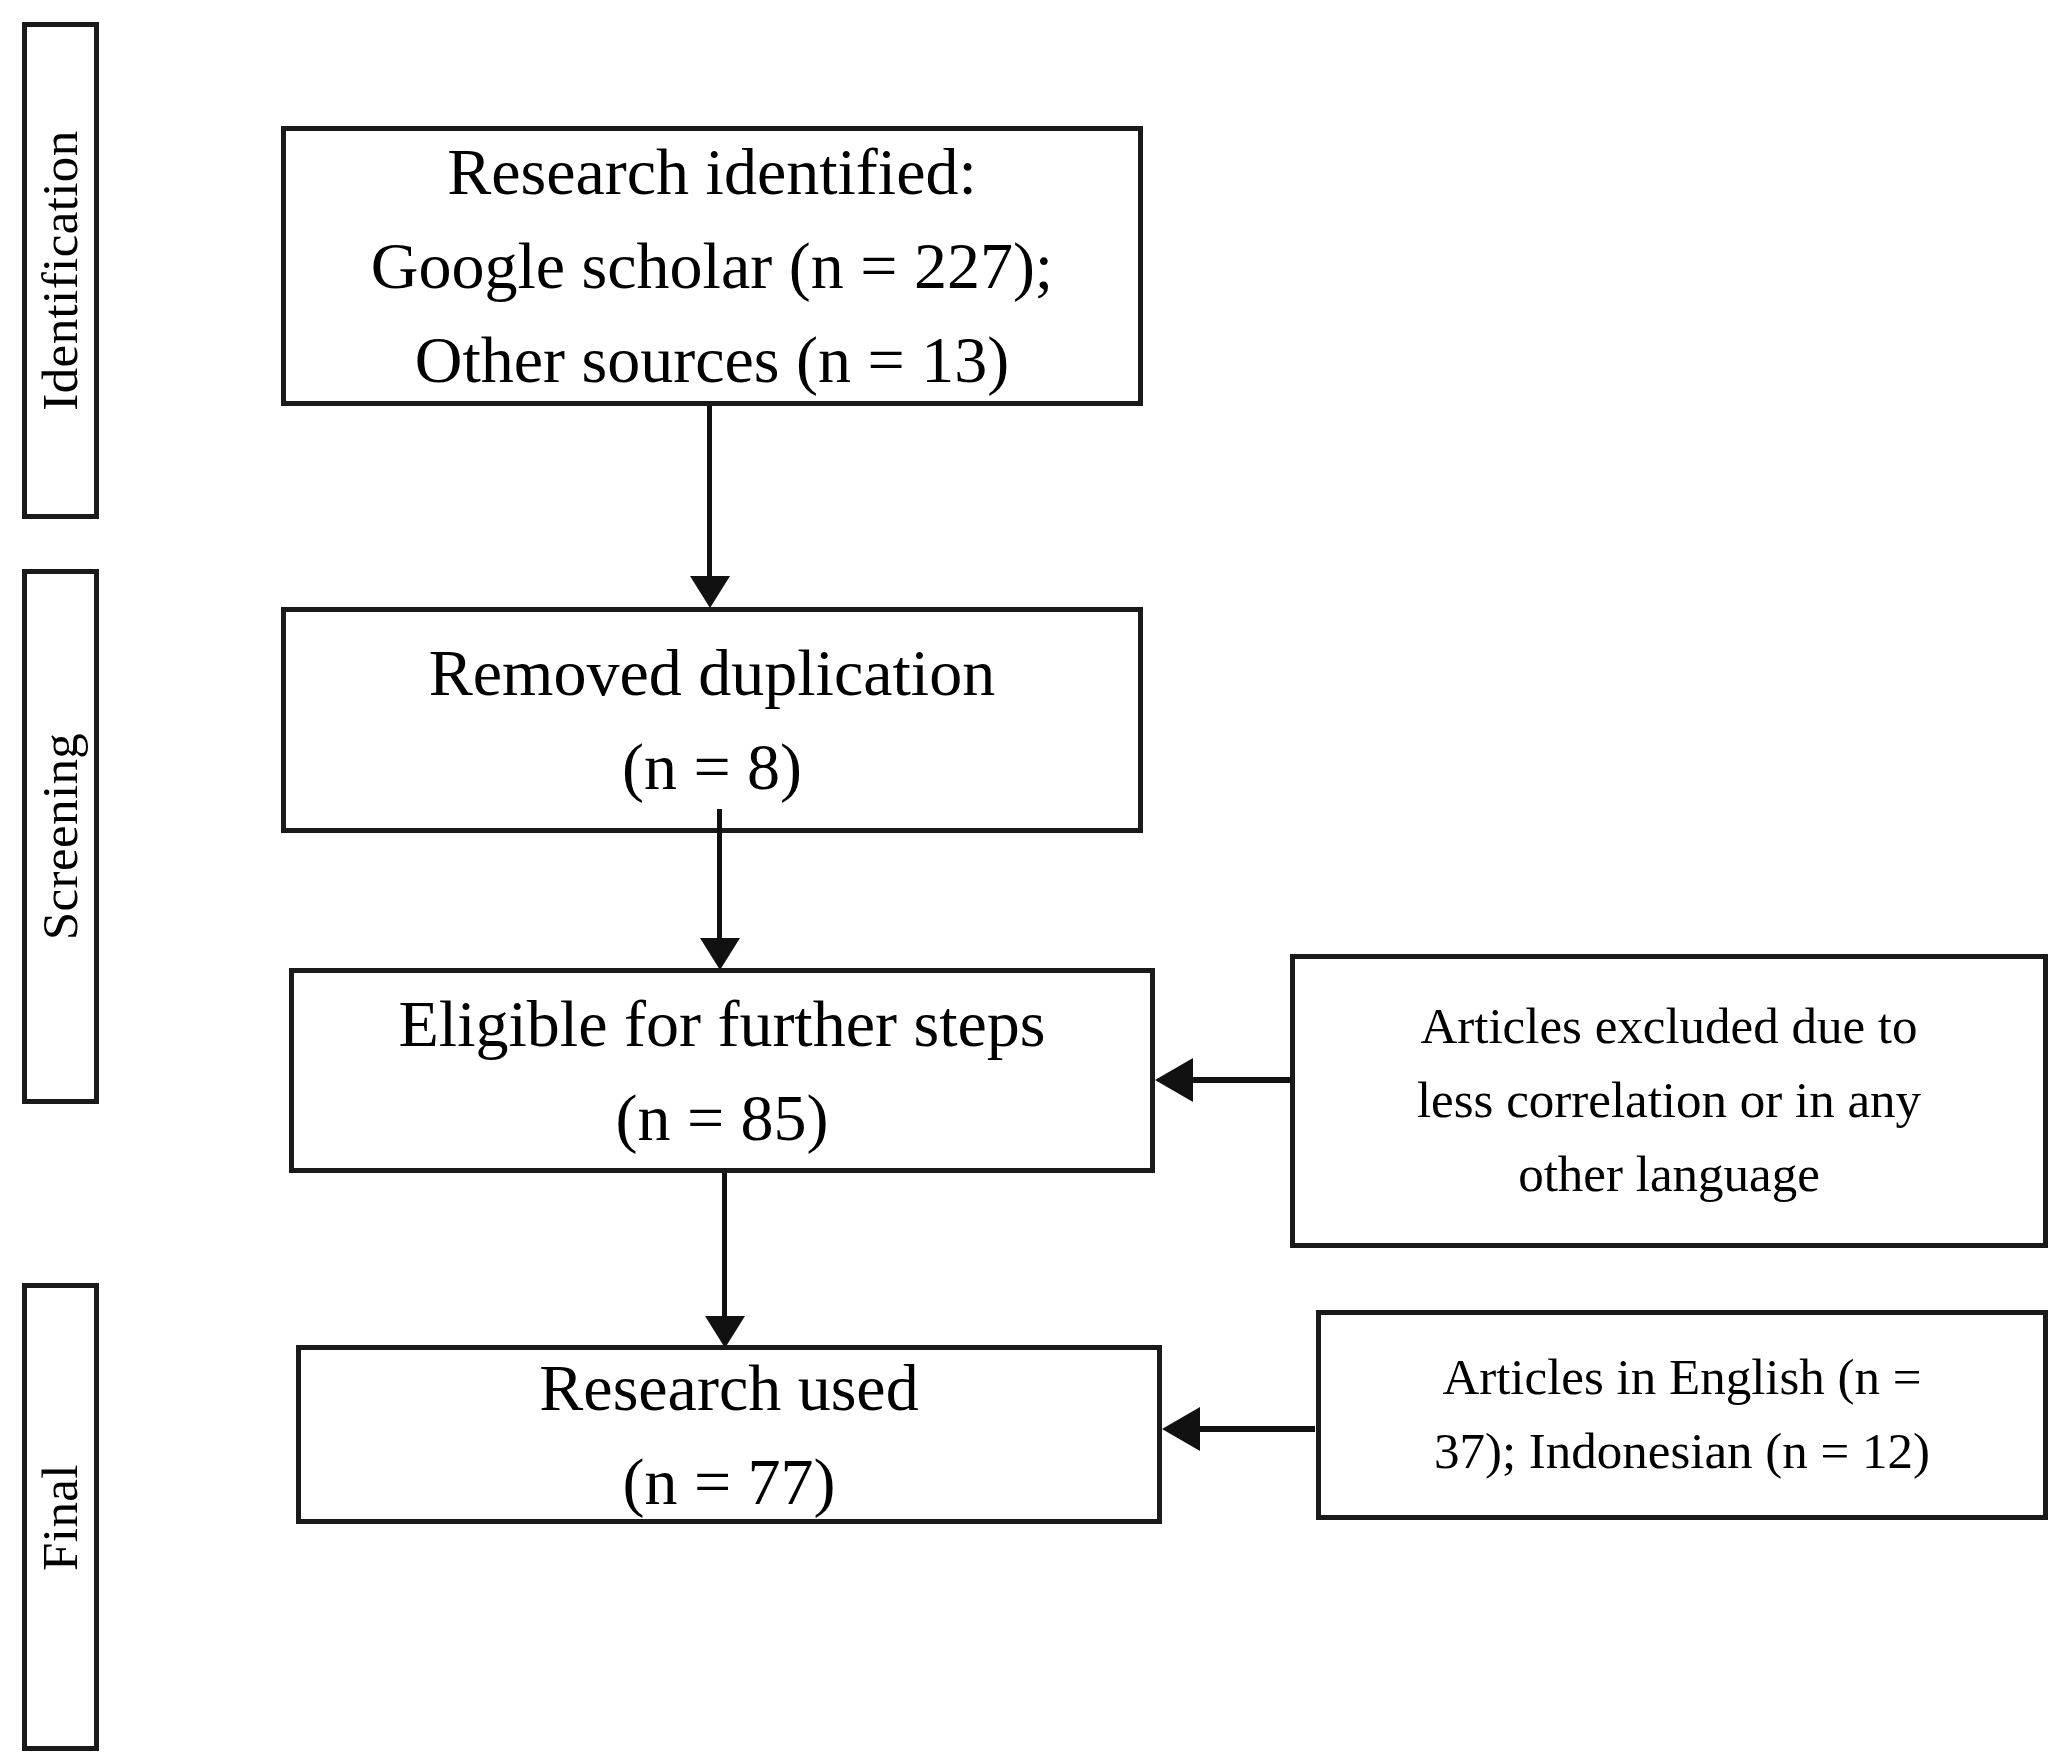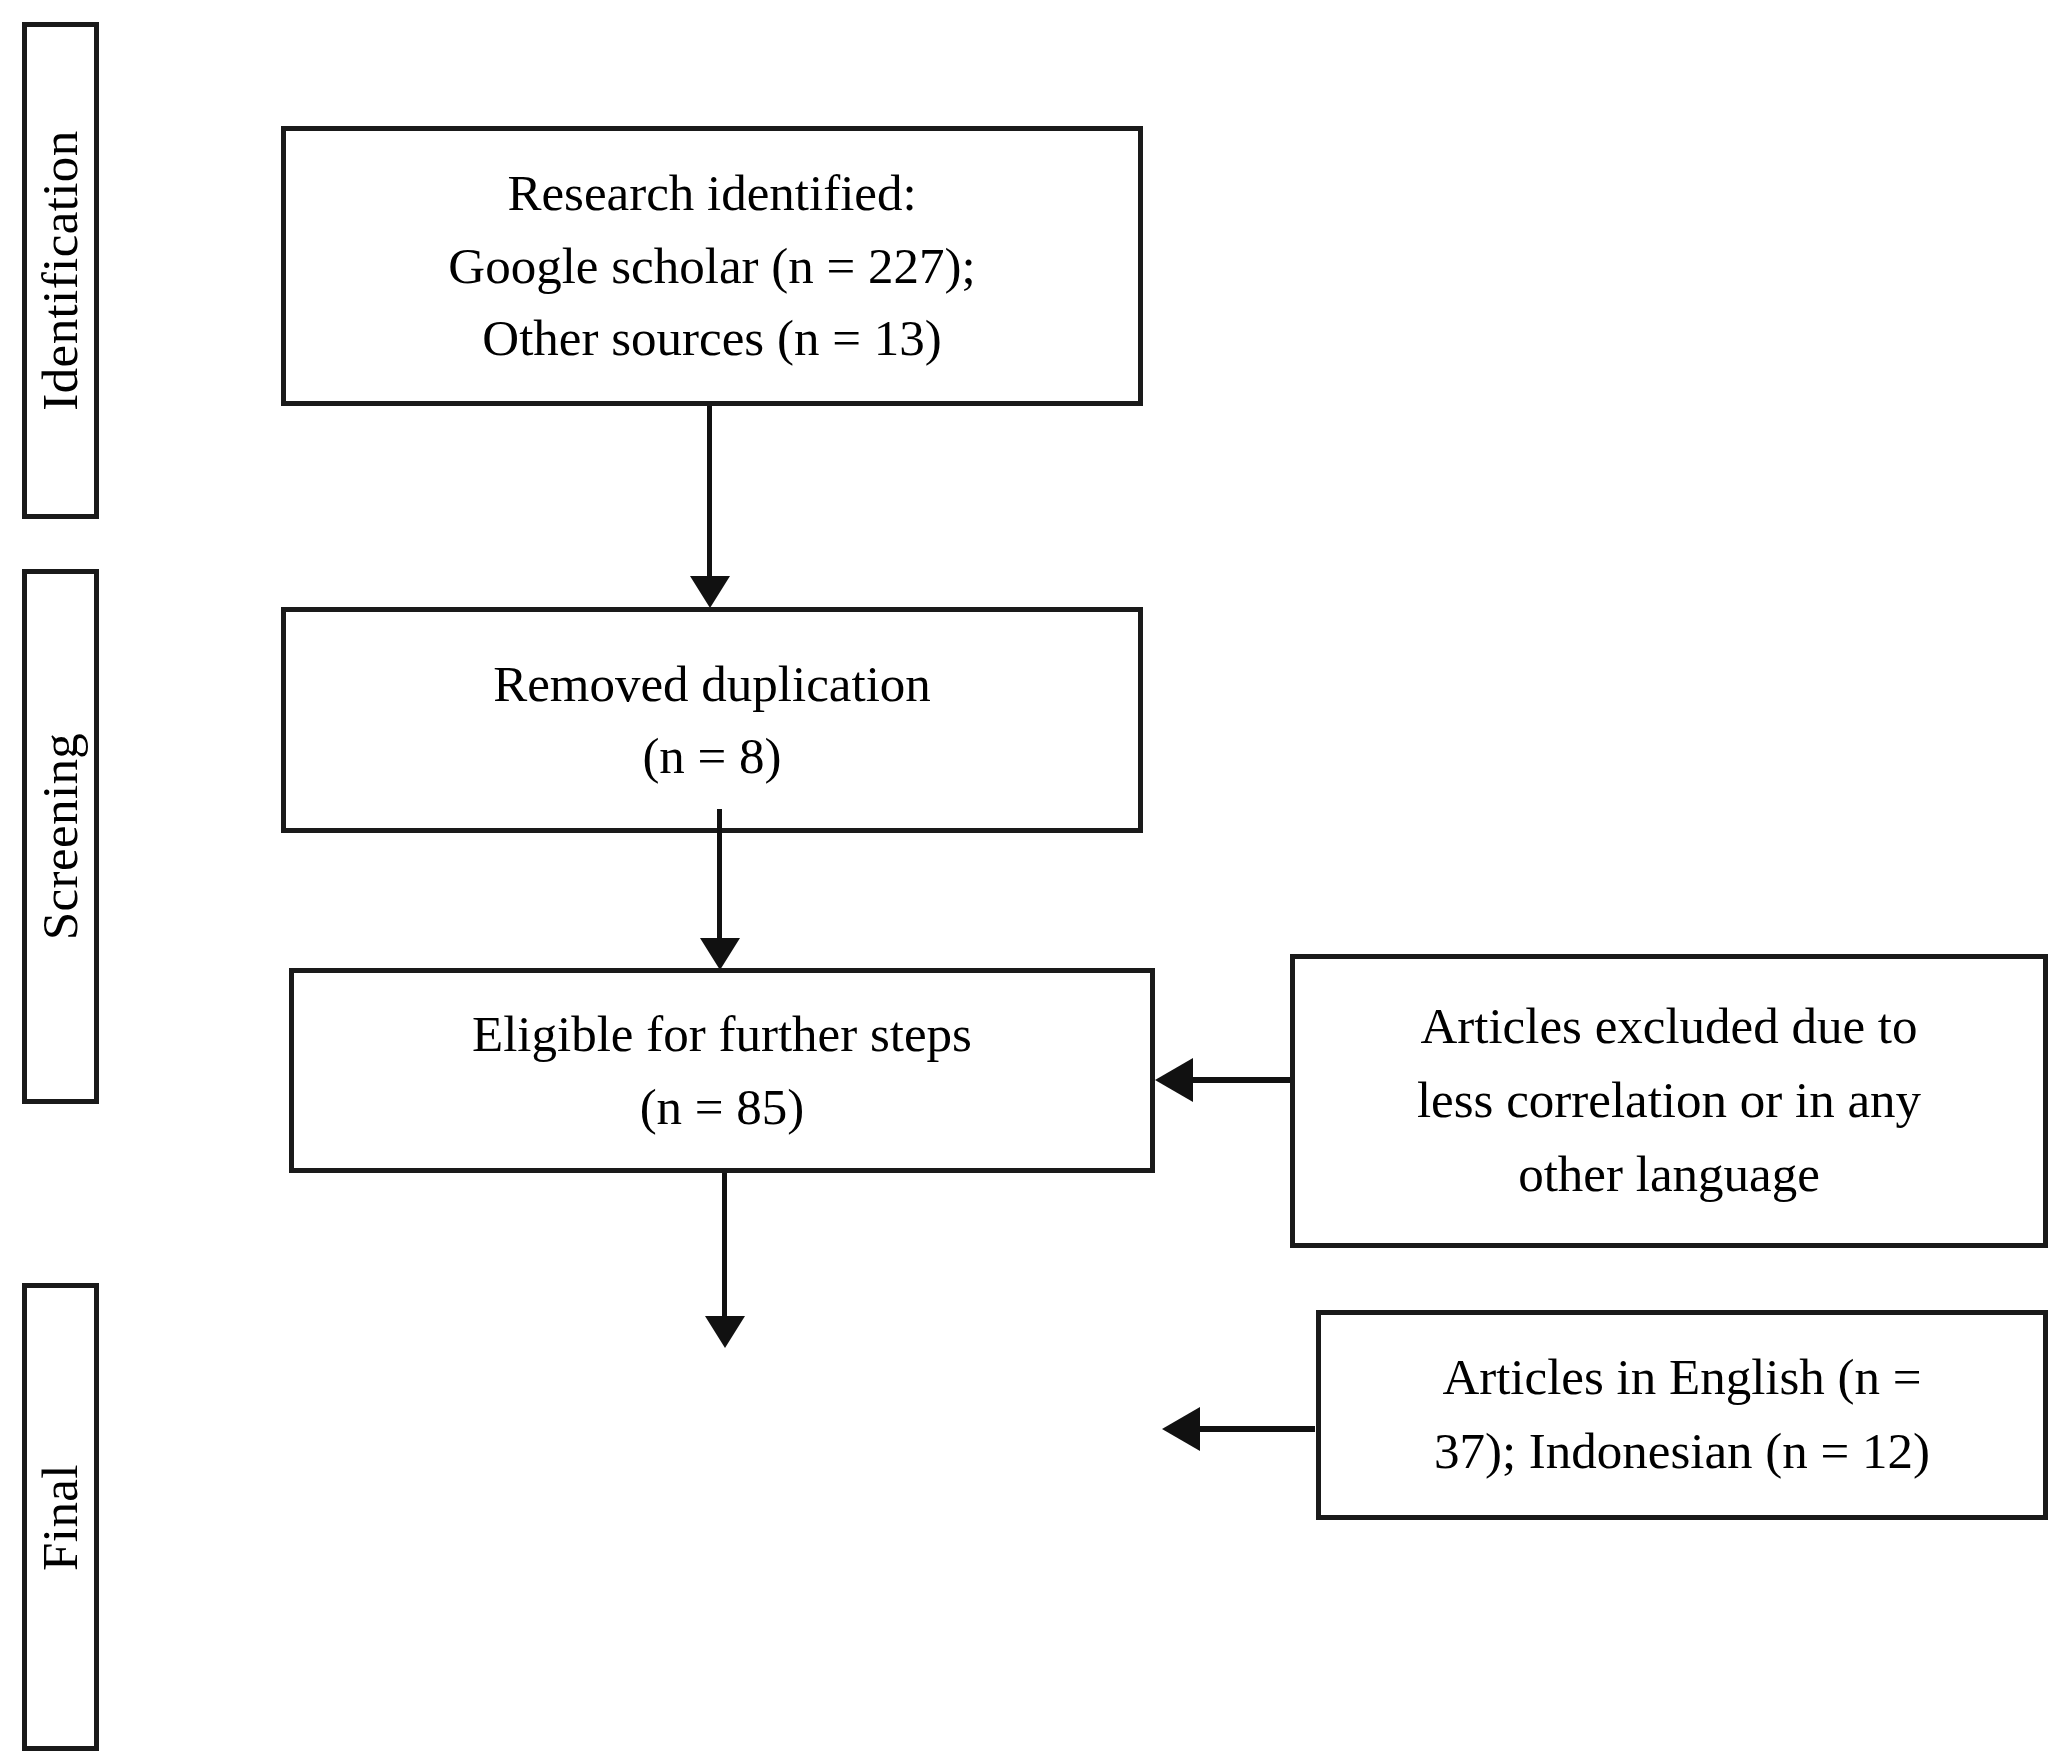--- a/index.html
+++ b/index.html
@@ -40,21 +40,21 @@
     white-space: nowrap;
     transform: rotate(-90deg);
     font-size: 51px;
     line-height: 1;
     letter-spacing: 0.4px;
   }
 
   
   .proc-line {
     display: block;
-    font-size: 51px;
+    font-size: 66px;
     line-height: 1.42;
     white-space: nowrap;
   }
   .note-line {
     display: block;
     font-size: 51px;
     line-height: 1.45;
     white-space: nowrap;
   }
 
@@ -146,20 +146,24 @@
   <div class="box" style="left:289px; top:968px; width:866px; height:205px;">
     <span class="proc-line">Eligible for further steps</span>
     <span class="proc-line">(n = 85)</span>
   </div>
 
   <div class="arrow-v" style="left:704px; top:1173px; width:41px; height:175px;">
     <div class="shaft" style="height:143px;"></div>
     <div class="head"></div>
   </div>
 
+  <div class="box" style="left:296px; top:1345px; width:866px; height:179px;">
+    <span class="proc-line">Research used</span>
+    <span class="proc-line">(n = 77)</span>
+  </div>
 
   <div class="box" style="left:1290px; top:934px; width:758px; height:294px;margin-top:20px;">
     <span class="note-line">Articles excluded due to</span>
     <span class="note-line">less correlation or in any</span>
     <span class="note-line">other language</span>
   </div>
 
   <div class="arrow-h" style="left:1155px; top:1058px; width:135px; height:44px;">
     <div class="shaft" style="width:106px;"></div>
     <div class="head"></div>

